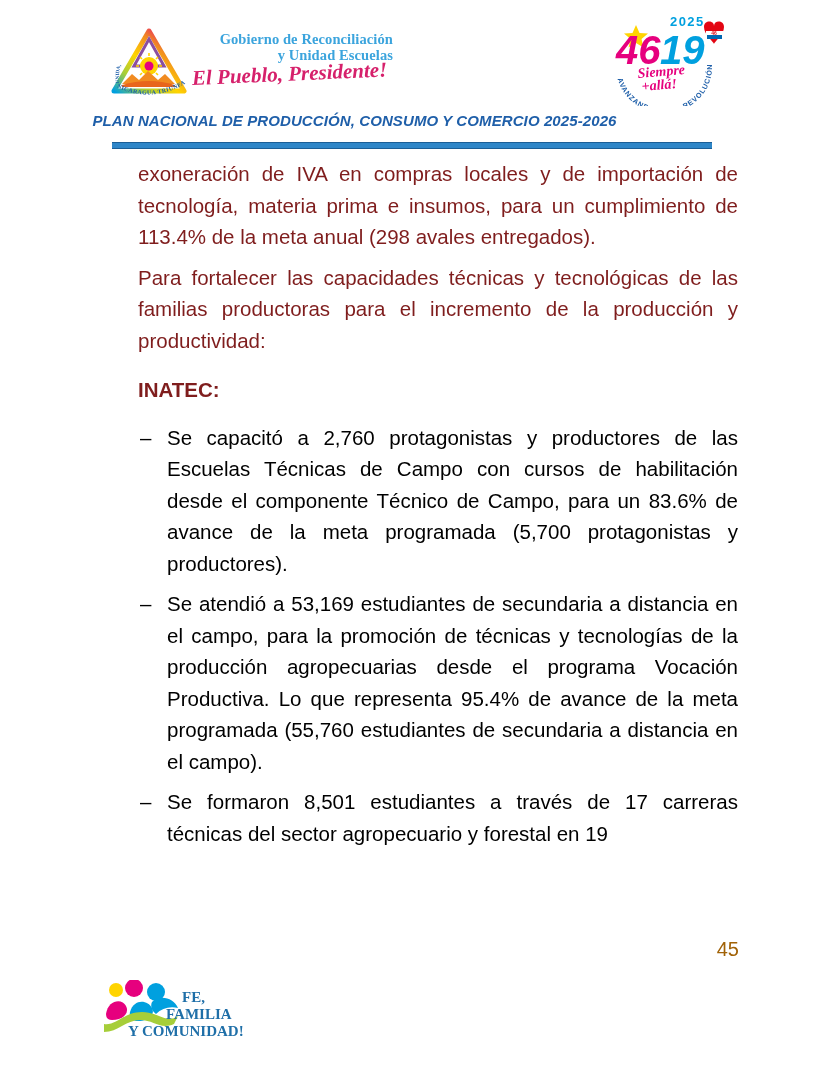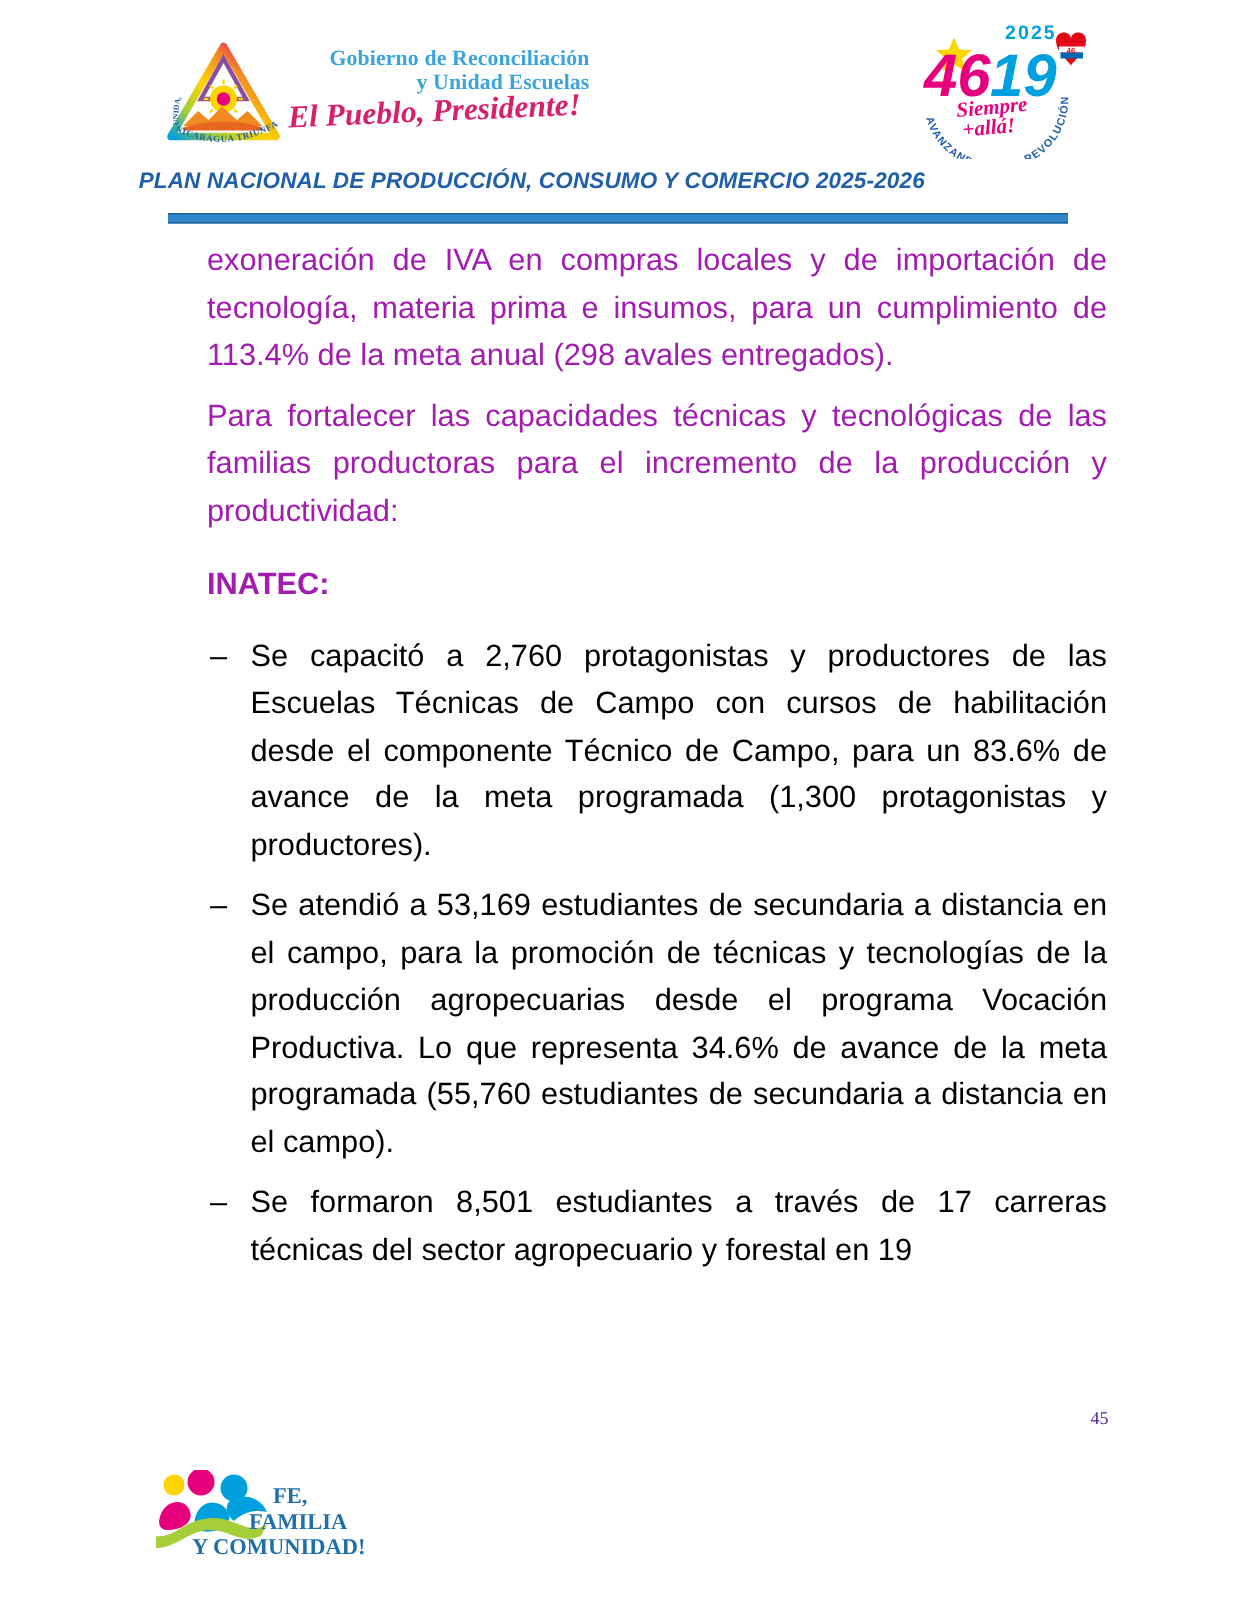--- a/index.html
+++ b/index.html
@@ -109,21 +109,21 @@
     left: 138px;
     top: 158px;
     width: 600px;
   }
   .para {
     font-size: 20.5px;
     line-height: 31.5px;
     text-align: justify;
     text-justify: inter-word;
     margin: 0 0 9px 0;
-    color: #a21caf;
+    color: #7f1d1d;
   }
   .para.heading {
     font-weight: 700;
     text-align: left;
     margin-top: 18px;
     margin-bottom: 16px;
   }
   .para.intro {
     margin-bottom: 14px;
   }
@@ -150,23 +150,23 @@
     position: absolute;
     left: 0;
     top: 925px;
     width: 825px;
     height: 143px;
   }
   #page-number {
     position: absolute;
     right: 86px;
     top: 13px;
-    font-family: Liberation Serif, serif;
-    font-size: 12px;
-    color: #4c1d95;
+    font-family: Liberation Sans, sans-serif;
+    font-size: 20px;
+    color: #a16207;
   }
   #community-logo {
     position: absolute;
     left: 100px;
     top: 55px;
     width: 172px;
     height: 62px;
   }
 </style>
 </head>
@@ -268,26 +268,26 @@
 <div id="document-body">
 
   <p class="para">exoneración de IVA en compras locales y de importación de tecnología, materia prima e insumos, para un cumplimiento de 113.4% de la meta anual (298 avales entregados).</p>
 
   <p class="para intro">Para fortalecer las capacidades técnicas y tecnológicas de las familias productoras para el incremento de la producción y productividad:</p>
 
   <p class="para heading">INATEC:</p>
 
   <div class="bullet">
     <span class="dash">–</span>
-    <span>Se capacitó a 2,760 protagonistas y productores de las Escuelas Técnicas de Campo con cursos de habilitación desde el componente Técnico de Campo, para un 83.6% de avance de la meta programada (1,300 protagonistas y productores).</span>
+    <span>Se capacitó a 2,760 protagonistas y productores de las Escuelas Técnicas de Campo con cursos de habilitación desde el componente Técnico de Campo, para un 83.6% de avance de la meta programada (5,700 protagonistas y productores).</span>
   </div>
 
   <div class="bullet">
     <span class="dash">–</span>
-    <span>Se atendió a 53,169 estudiantes de secundaria a distancia en el campo, para la promoción de técnicas y tecnologías de la producción agropecuarias desde el programa Vocación Productiva. Lo que representa 34.6% de avance de la meta programada (55,760 estudiantes de secundaria a distancia en el campo).</span>
+    <span>Se atendió a 53,169 estudiantes de secundaria a distancia en el campo, para la promoción de técnicas y tecnologías de la producción agropecuarias desde el programa Vocación Productiva. Lo que representa 95.4% de avance de la meta programada (55,760 estudiantes de secundaria a distancia en el campo).</span>
   </div>
 
   <div class="bullet">
     <span class="dash">–</span>
     <span>Se formaron 8,501 estudiantes a través de 17 carreras técnicas del sector agropecuario y forestal en 19</span>
   </div>
 
 </div>
 
 <div id="page-footer">

